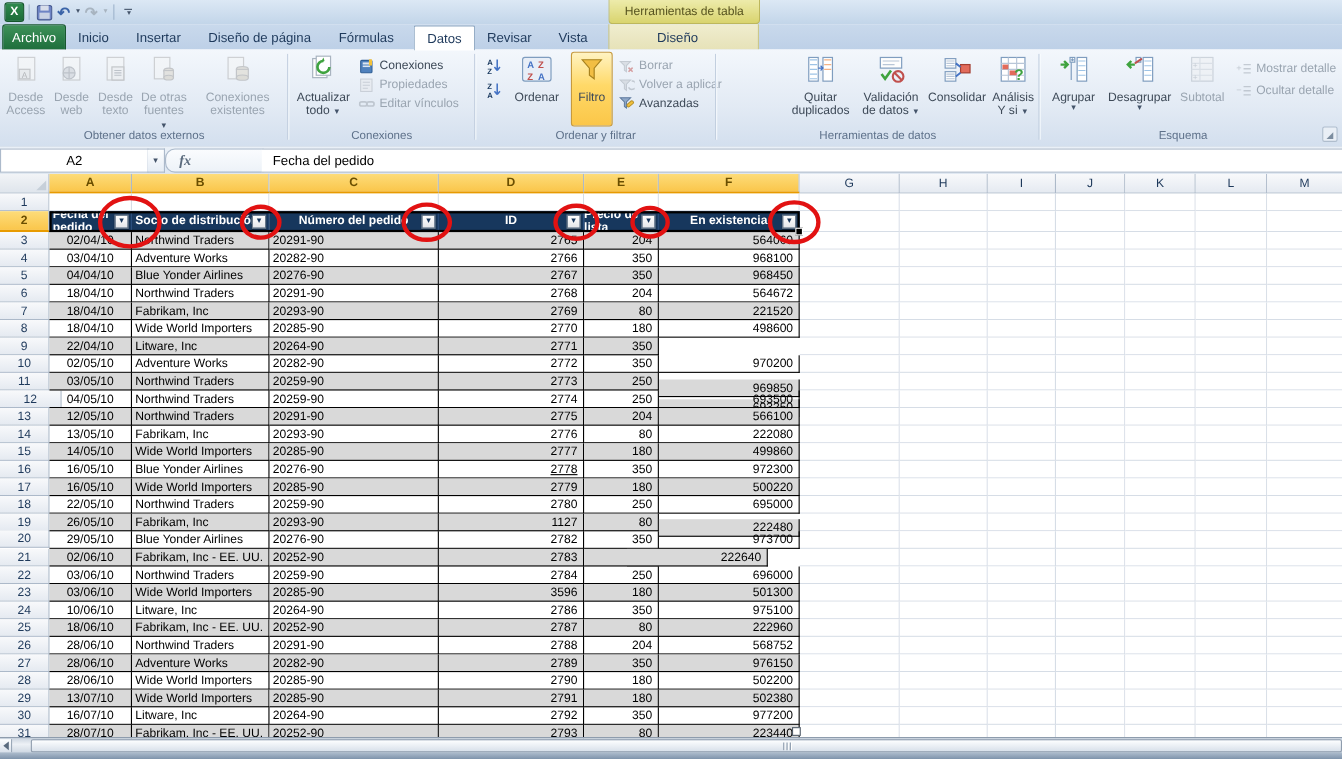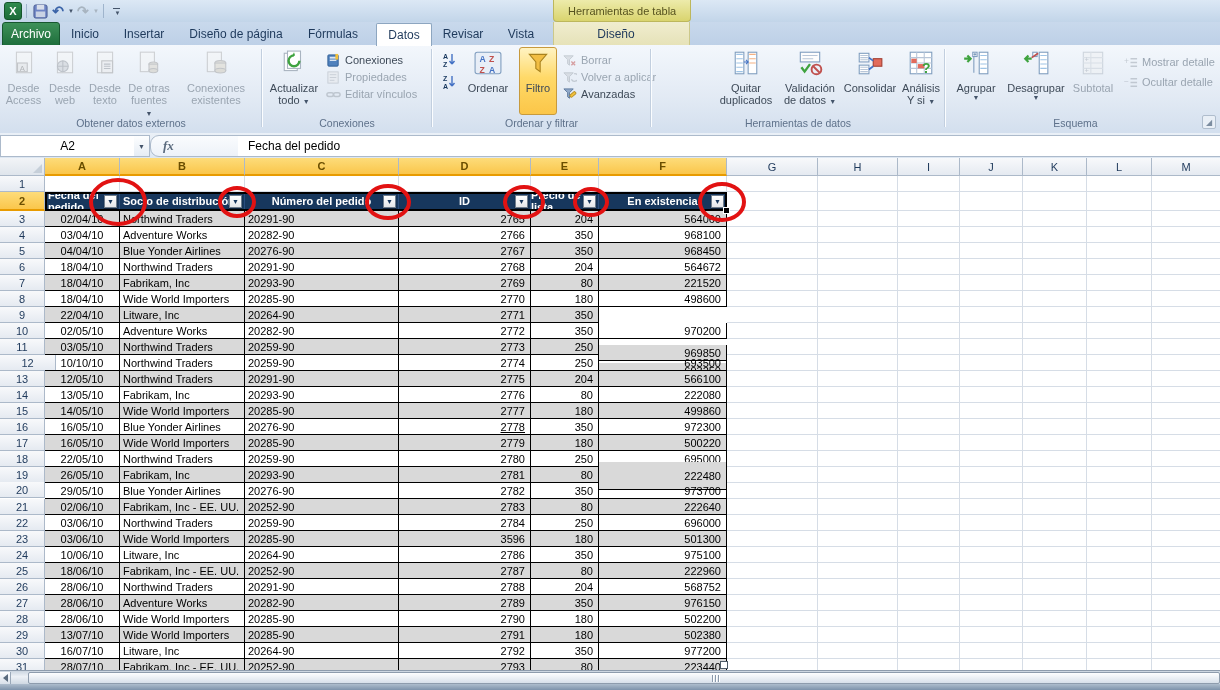--- a/index.html
+++ b/index.html
@@ -735,21 +735,21 @@
       <div class="tcell al" style="left: 245px; top: 165px; width: 154px; height: 16px;">20282-90</div>
       <div class="tcell ar" style="left: 399px; top: 165px; width: 132px; height: 16px;">2772</div>
       <div class="tcell ar" style="left: 531px; top: 165px; width: 68px; height: 16px;">350</div>
       <div class="tcell ar" style="left: 599px; top: 165px; width: 128px; height: 16px;">970200</div>
       <div class="tcell ac band" style="left: 45px; top: 181px; width: 75px; height: 16px;">03/05/10</div>
       <div class="tcell al band" style="left: 120px; top: 181px; width: 125px; height: 16px;">Northwind Traders</div>
       <div class="tcell al band" style="left: 245px; top: 181px; width: 154px; height: 16px;">20259-90</div>
       <div class="tcell ar band" style="left: 399px; top: 181px; width: 132px; height: 16px;">2773</div>
       <div class="tcell ar band" style="left: 531px; top: 181px; width: 68px; height: 16px;">250</div>
       <div class="tcell ar band" style="left: 599px; top: 181px; width: 128px; height: 16px; margin-top: 24px;">693250</div>
-      <div class="tcell ac" style="left: 45px; top: 197px; width: 75px; height: 16px;">10/10/10</div>
+      <div class="tcell ac" style="left: 45px; top: 197px; width: 75px; height: 16px;">04/05/10</div>
       <div class="tcell al" style="left: 120px; top: 197px; width: 125px; height: 16px;">Northwind Traders</div>
       <div class="tcell al" style="left: 245px; top: 197px; width: 154px; height: 16px;">20259-90</div>
       <div class="tcell ar" style="left: 399px; top: 197px; width: 132px; height: 16px;">2774</div>
       <div class="tcell ar" style="left: 531px; top: 197px; width: 68px; height: 16px;">250</div>
       <div class="tcell ar" style="left: 599px; top: 197px; width: 128px; height: 16px;">693500</div>
       <div class="tcell ac band" style="left: 45px; top: 213px; width: 75px; height: 16px;">12/05/10</div>
       <div class="tcell al band" style="left: 120px; top: 213px; width: 125px; height: 16px;">Northwind Traders</div>
       <div class="tcell al band" style="left: 245px; top: 213px; width: 154px; height: 16px;">20291-90</div>
       <div class="tcell ar band" style="left: 399px; top: 213px; width: 132px; height: 16px;">2775</div>
       <div class="tcell ar band" style="left: 531px; top: 213px; width: 68px; height: 16px;">204</div>
@@ -780,35 +780,35 @@
       <div class="tcell ar band" style="left: 599px; top: 277px; width: 128px; height: 16px;">500220</div>
       <div class="tcell ac" style="left: 45px; top: 293px; width: 75px; height: 16px;">22/05/10</div>
       <div class="tcell al" style="left: 120px; top: 293px; width: 125px; height: 16px;">Northwind Traders</div>
       <div class="tcell al" style="left: 245px; top: 293px; width: 154px; height: 16px;">20259-90</div>
       <div class="tcell ar" style="left: 399px; top: 293px; width: 132px; height: 16px;">2780</div>
       <div class="tcell ar" style="left: 531px; top: 293px; width: 68px; height: 16px;">250</div>
       <div class="tcell ar" style="left: 599px; top: 293px; width: 128px; height: 16px;">695000</div>
       <div class="tcell ac band" style="left: 45px; top: 309px; width: 75px; height: 16px;">26/05/10</div>
       <div class="tcell al band" style="left: 120px; top: 309px; width: 125px; height: 16px;">Fabrikam, Inc</div>
       <div class="tcell al band" style="left: 245px; top: 309px; width: 154px; height: 16px;">20293-90</div>
-      <div class="tcell ar band" style="left: 399px; top: 309px; width: 132px; height: 16px;">2781</div>
+      <div class="tcell ar band" style="left: 399px; top: 309px; width: 132px; height: 16px;">1127</div>
       <div class="tcell ar band" style="left: 531px; top: 309px; width: 68px; height: 16px;">80</div>
-      <div class="tcell ar band" style="left: 599px; top: 304px; width: 128px; height: 28px;">222480</div>
+      <div class="tcell ar band" style="left: 599px; top: 314px; width: 128px; height: 16px;">222480</div>
       <div class="tcell ac" style="left: 45px; top: 325px; width: 75px; height: 16px;">29/05/10</div>
       <div class="tcell al" style="left: 120px; top: 325px; width: 125px; height: 16px;">Blue Yonder Airlines</div>
       <div class="tcell al" style="left: 245px; top: 325px; width: 154px; height: 16px;">20276-90</div>
       <div class="tcell ar" style="left: 399px; top: 325px; width: 132px; height: 16px;">2782</div>
       <div class="tcell ar" style="left: 531px; top: 325px; width: 68px; height: 16px;">350</div>
       <div class="tcell ar" style="left: 599px; top: 325px; width: 128px; height: 16px;">973700</div>
       <div class="tcell ac band" style="left: 45px; top: 341px; width: 75px; height: 16px;">02/06/10</div>
       <div class="tcell al band" style="left: 120px; top: 341px; width: 125px; height: 16px;">Fabrikam, Inc - EE. UU.</div>
       <div class="tcell al band" style="left: 245px; top: 341px; width: 154px; height: 16px;">20252-90</div>
       <div class="tcell ar band" style="left: 399px; top: 341px; width: 132px; height: 16px;">2783</div>
       <div class="tcell ar band" style="left: 531px; top: 341px; width: 68px; height: 16px;">80</div>
-      <div class="tcell ar band" style="left: 599px; top: 341px; width: 128px; height: 16px;">222640</div>
+      <div class="tcell ar band" style="left: 570px; top: 341px; width: 128px; height: 16px;">222640</div>
       <div class="tcell ac" style="left: 45px; top: 357px; width: 75px; height: 16px;">03/06/10</div>
       <div class="tcell al" style="left: 120px; top: 357px; width: 125px; height: 16px;">Northwind Traders</div>
       <div class="tcell al" style="left: 245px; top: 357px; width: 154px; height: 16px;">20259-90</div>
       <div class="tcell ar" style="left: 399px; top: 357px; width: 132px; height: 16px;">2784</div>
       <div class="tcell ar" style="left: 531px; top: 357px; width: 68px; height: 16px;">250</div>
       <div class="tcell ar" style="left: 599px; top: 357px; width: 128px; height: 16px;">696000</div>
       <div class="tcell ac band" style="left: 45px; top: 373px; width: 75px; height: 16px;">03/06/10</div>
       <div class="tcell al band" style="left: 120px; top: 373px; width: 125px; height: 16px;">Wide World Importers</div>
       <div class="tcell al band" style="left: 245px; top: 373px; width: 154px; height: 16px;">20285-90</div>
       <div class="tcell ar band" style="left: 399px; top: 373px; width: 132px; height: 16px;">3596</div>

